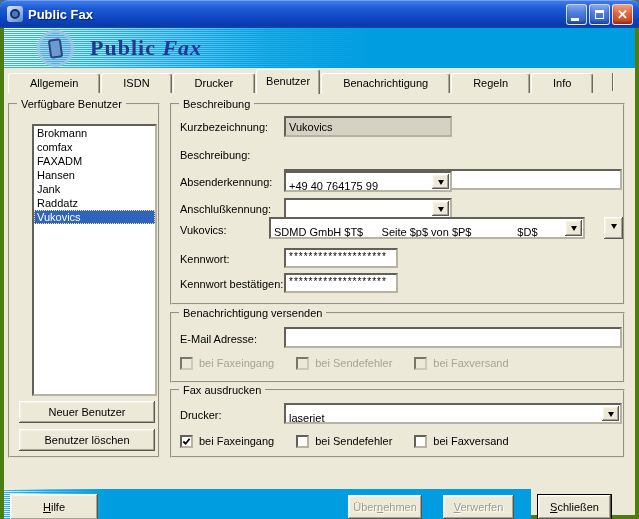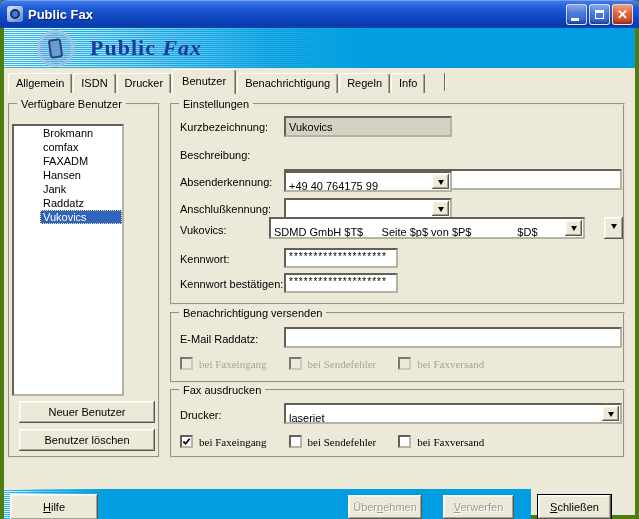--- a/index.html
+++ b/index.html
@@ -55,21 +55,21 @@
     border:3px solid rgba(165,198,220,.85); background: rgba(110,160,205,.35);
     display:flex; align-items:center; justify-content:center;
   }
   .banner-logo .handset { width:13px; height:19px; background:#6d9bd0; border:2px solid #27457e; border-radius:3px; transform: rotate(-8deg); }
   .banner-title { position:absolute; left:86px; top:7px; font-family:"Liberation Serif", serif; font-size:22px; font-weight:600; color:#21379b; letter-spacing:1px; }
   .banner-title .fax { font-style: italic; }
 
   
   .tabstrip { position:absolute; left:0; top:40px; width:631px; height:25px; display:flex; align-items:flex-end; padding-left:4px; }
   .tab {
-    height:20px; line-height:19px; padding:0 7px; margin-right:1px;
+    height:20px; line-height:19px; padding:0 21px; margin-right:1px;
     background:#ece9d8; cursor:pointer;
     border-top:1px solid #fff; border-left:1px solid #fff; border-right:1px solid #6e6c61;
     border-radius:3px 3px 0 0;
     box-shadow: inset -1px 0 0 #aaa795;
     white-space:nowrap;
   }
   .tab.active { height:25px; line-height:22px; z-index:2; margin-bottom:-1px; padding:0 9px; }
   .tab-divider { height:18px; width:2px; margin-left:18px; margin-bottom:2px; border-left:1px solid #6e6c61; border-right:1px solid #fff; }
 
   
@@ -93,21 +93,21 @@
   .arrow-down { width:0; height:0; border:3px solid transparent; border-top:5px solid #000; margin-top:4px; }
   .drop-btn { position:absolute; }
   .pwd { font-size:10px; letter-spacing:1px; line-height:10px; padding-top:2px; }
 
   
   .listbox { position:absolute; overflow:hidden; }
   .list-item { height:14px; line-height:14px; padding-left:3px; cursor:pointer; }
   .list-item.selected { background:#2e63be; color:#fff; outline:1px dotted #ffe7a0; outline-offset:-1px; }
 
   
-  .cb-row { position:absolute; display:flex; align-items:center;font-family:Liberation Serif, serif; }
+  .cb-row { position:absolute; display:flex; align-items:flex-start; }
   .cb-box { width:13px; height:13px; border:2px inset #b7b3a2; background:#fff; margin-right:6px; display:flex; align-items:center; justify-content:center; cursor:pointer; }
   .cb-label { margin-right:22px; cursor:default; }
   .cb-group.disabled .cb-box { background:#ece9d8; border-color:#cdc9ba; cursor:default; }
   .cb-group.disabled .cb-label { color:#a7a498; }
   .cb-check { width:9px; height:9px; }
 
   
   .bottombar {
     position:absolute; left:0; top:461px; width:527px; height:37px;
     background:
@@ -154,39 +154,39 @@
       <div class="tab">Drucker</div>
       <div class="tab active">Benutzer</div>
       <div class="tab">Benachrichtigung</div>
       <div class="tab">Regeln</div>
       <div class="tab">Info</div>
       <div class="tab-divider"></div>
     </div>
 
     <div class="group" style="left:4px; top:75px; width:152px; height:355px;">
       <div class="group-title">Verfügbare Benutzer</div>
-      <div class="listbox sunken" style="left:2px; top:19px; width:112px; height:272px;padding-left:26px;">
+      <div class="listbox sunken" style="left:22px; top:19px; width:125px; height:272px;">
         <div class="list-item">Brokmann</div>
         <div class="list-item">comfax</div>
         <div class="list-item">FAXADM</div>
         <div class="list-item">Hansen</div>
         <div class="list-item">Jank</div>
         <div class="list-item">Raddatz</div>
         <div class="list-item selected">Vukovics</div>
       </div>
       <button class="btn3d" style="position:absolute; left:9px; top:296px; width:136px; height:22px;">
         <span>Neuer Benutzer</span>
       </button>
       <button class="btn3d" style="position:absolute; left:9px; top:324px; width:136px; height:22px;">
         <span>Benutzer löschen</span>
       </button>
     </div>
 
     <div class="group" style="left:166px; top:75px; width:455px; height:202px;">
-      <div class="group-title">Einstellungen</div>
+      <div class="group-title">Beschreibung</div>
 
       <div class="lbl" style="left:8px; top:16px;">Kurzbezeichnung:</div>
       <div class="field readonly sunken" style="left:112px; top:11px; width:168px; height:21px;">
         <span>Vukovics</span>
       </div>
 
       <div class="lbl" style="left:8px; top:44px;">Beschreibung:</div>
       <div class="field sunken" style="left:112px; top:39px; width:338px; height:21px;margin-top:25px;">
         <span>Geschäftsleitung</span>
       </div>
@@ -224,21 +224,21 @@
       </div>
 
       <div class="lbl" style="left:8px; top:173px;">Kennwort bestätigen:</div>
       <div class="field sunken pwd" style="left:112px; top:168px; width:114px; height:20px;">
         <span>********************</span>
       </div>
     </div>
 
     <div class="group cb-group disabled" style="left:166px; top:284px; width:455px; height:71px;">
       <div class="group-title" style="color:#000;text-align:right;">Benachrichtigung versenden</div>
-      <div class="lbl" style="left:8px; top:19px;">E-Mail Raddatz:</div>
+      <div class="lbl" style="left:8px; top:19px;">E-Mail Adresse:</div>
       <div class="field sunken" style="left:112px; top:13px; width:338px; height:21px;">
         <span></span>
       </div>
       <div class="cb-row" style="left:8px; top:43px;">
         <div class="cb-box"></div>
         <div class="cb-label">bei Faxeingang</div>
         <div class="cb-box"></div>
         <div class="cb-label">bei Sendefehler</div>
         <div class="cb-box"></div>
         <div class="cb-label">bei Faxversand</div>

